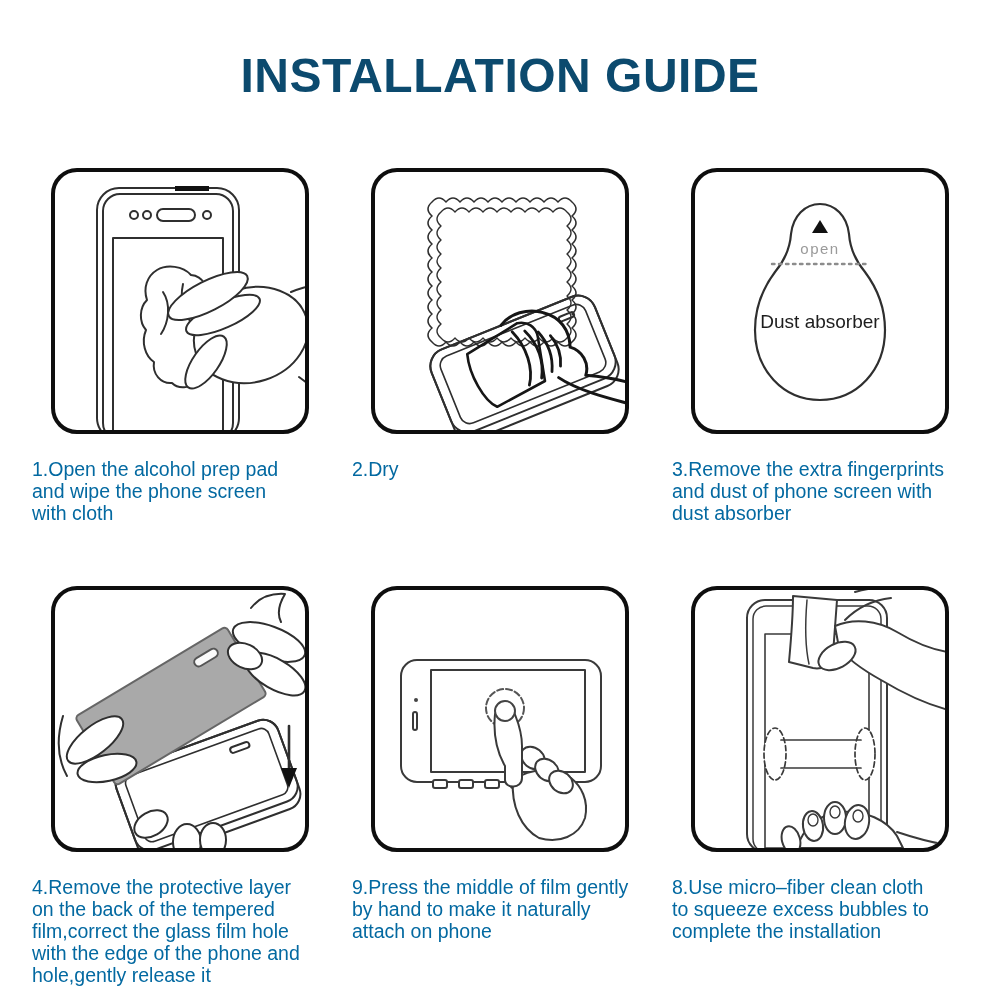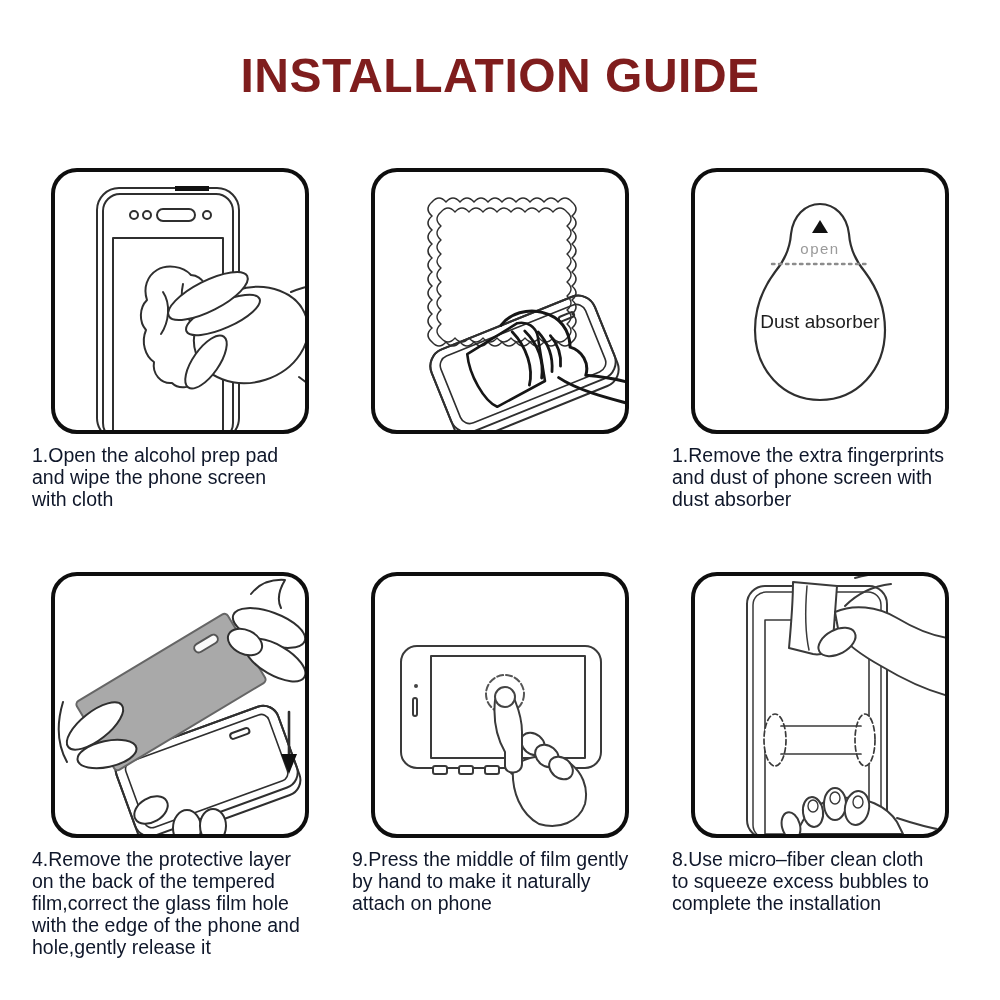--- a/index.html
+++ b/index.html
@@ -1,24 +1,24 @@
 <!DOCTYPE html>
 <html><head>
 <meta charset="utf-8">
 <style>
   html,body{margin:0;padding:0;background:#ffffff;}
   body{width:1000px;height:1000px;font-family:"Liberation Sans",sans-serif;color:#1f1f1f;overflow:hidden;}
-  .title{margin:52px 0 0;text-align:center;font-size:48px;line-height:1;font-weight:700;color:#7f1d1d;letter-spacing:.5px;}
+  .title{margin:52px 0 0;text-align:center;font-size:48px;line-height:1;font-weight:700;color:#0c4a6e;letter-spacing:.5px;}
   .row{display:grid;grid-template-columns:repeat(3,300px);justify-content:space-between;padding:0 30px;}
   .row1{margin-top:68px;}
   .row2{margin-top:62px;}
-  .step{display:flex;flex-direction:column;}
+  .step{display:flex;flex-direction:column;gap:14px;}
   .panel{width:250px;height:258px;border:4px solid #0e0e0e;border-radius:26px;margin:0 auto;background:#fff;overflow:hidden;}
   .panel svg{display:block;width:250px;height:258px;}
-  .caption{margin-top:10px;font-size:19.5px;line-height:22px;white-space:pre-line;color:#0f172a;padding-left:2px;}
+  .caption{margin-top:10px;font-size:19.5px;line-height:22px;white-space:pre-line;color:#0369a1;padding-left:2px;}
   text{font-family:"Liberation Sans",sans-serif;}
 </style>
 </head>
 <body>
 
 <h1 class="title">INSTALLATION GUIDE</h1>
 
 <div class="row row1">
 
   <div class="step">
@@ -76,35 +76,36 @@
               <path d="M14,-30 C22,-12 20,6 12,20" stroke-width="2.8"></path>
               <path d="M26,-24 C32,-8 30,6 24,18" stroke-width="2.8"></path>
               <path d="M36,-16 C40,-4 38,8 34,16" stroke-width="2.8"></path>
               <path d="M-6,-44 C6,-52 26,-50 38,-40 C52,-30 56,-14 50,2 C60,10 62,24 54,34 C66,40 88,52 104,68" stroke-width="3"></path>
               <path d="M28,26 C40,44 64,62 88,80" stroke-width="3"></path>
             </g>
           </g>
         </g>
       </svg>
     </div>
+    <div class="caption">2.Dry</div>
   </div>
 
   <div class="step">
     <div class="panel">
       <svg viewBox="0 0 250 258">
         <g stroke="#2f2f2f" stroke-width="2.2" fill="none" stroke-linecap="round" stroke-linejoin="round">
           <path d="M125,32 C140,32 152,44 154,62 C155,76 160,88 170,100 C182,116 190,136 190,158 C190,198 162,228 125,228 C88,228 60,198 60,158 C60,136 68,116 80,100 C90,88 95,76 96,62 C98,44 110,32 125,32 Z"></path>
           <polygon points="125,48 117,61 133,61" fill="#111" stroke="none"></polygon>
           <text x="125" y="82" text-anchor="middle" font-size="15" letter-spacing="1.5" fill="#9a9a9a" stroke="none">open</text>
           <path d="M77,92 L173,92" stroke="#8c8c8c" stroke-width="2.4" stroke-dasharray="2.5 4.5"></path>
           <text x="125" y="156" text-anchor="middle" font-size="19" fill="#1d1d1d" stroke="none">Dust absorber</text>
         </g>
       </svg>
     </div>
-    <div class="caption">1.Remove the extra fingerprints
+    <div class="caption">3.Remove the extra fingerprints
 and dust of phone screen with
 dust absorber</div>
   </div>
 </div>
 
 <div class="row row2">
 
   <div class="step">
     <div class="panel">
       <svg viewBox="0 0 250 258">

